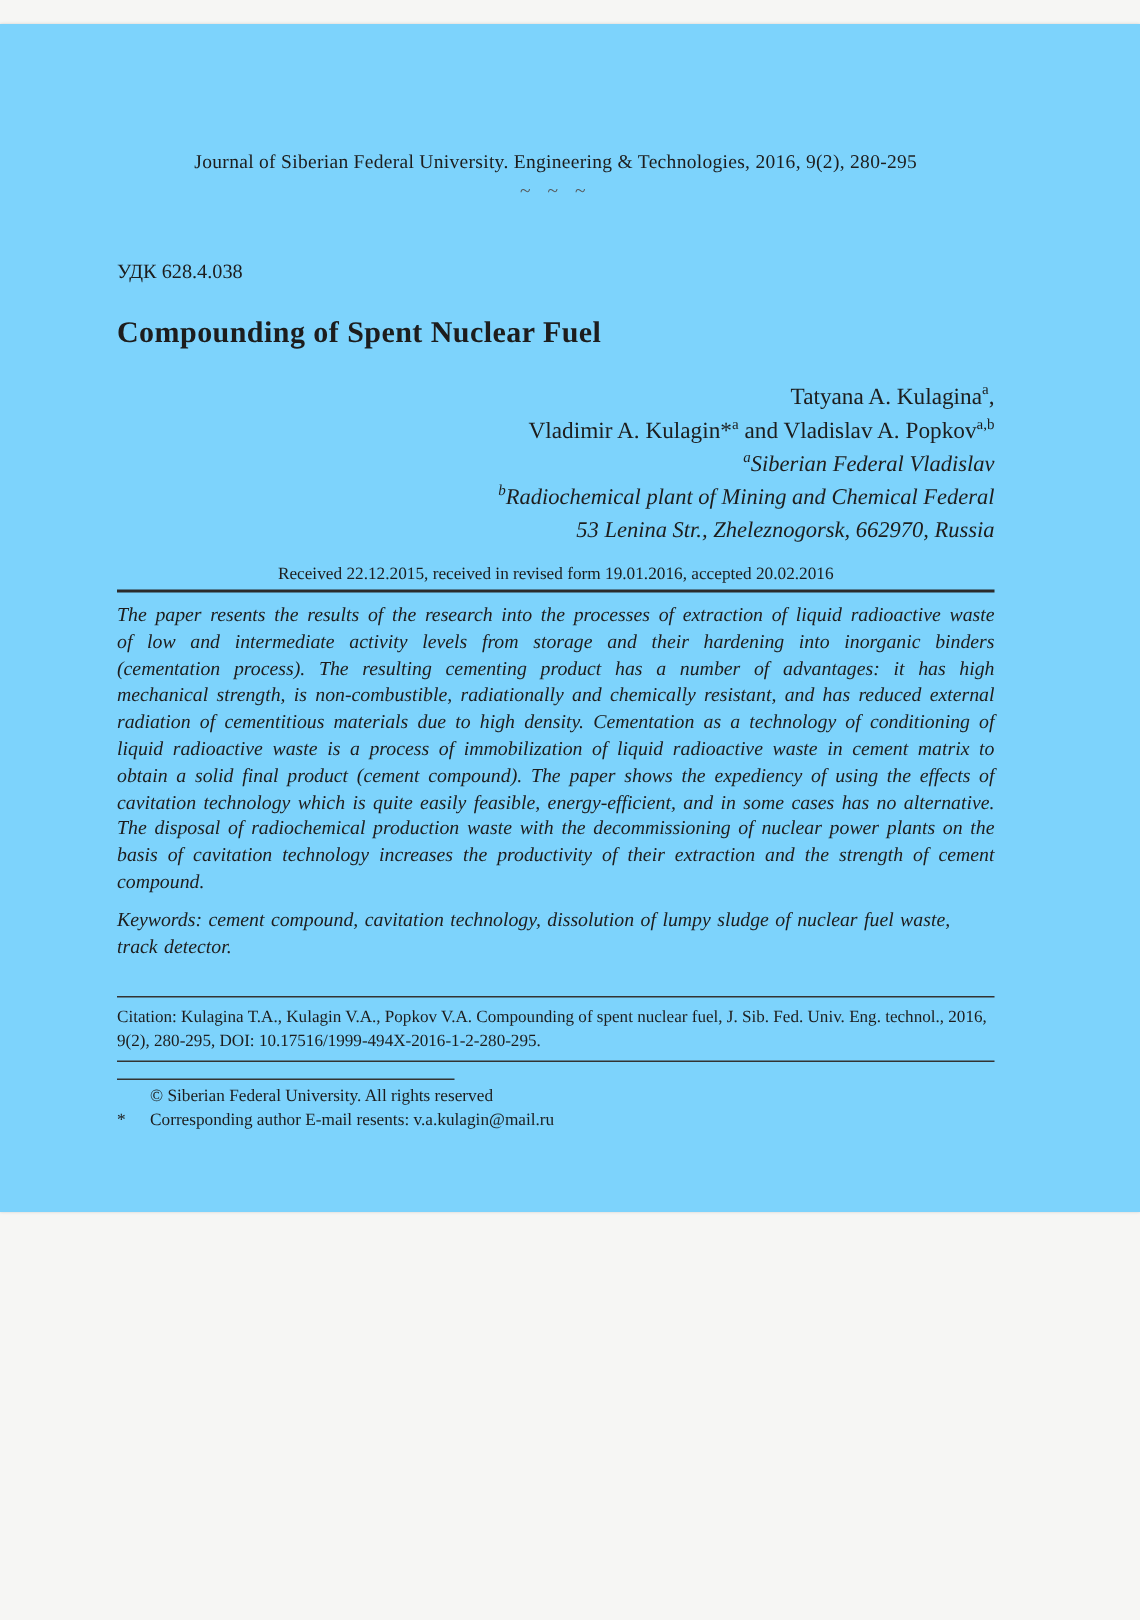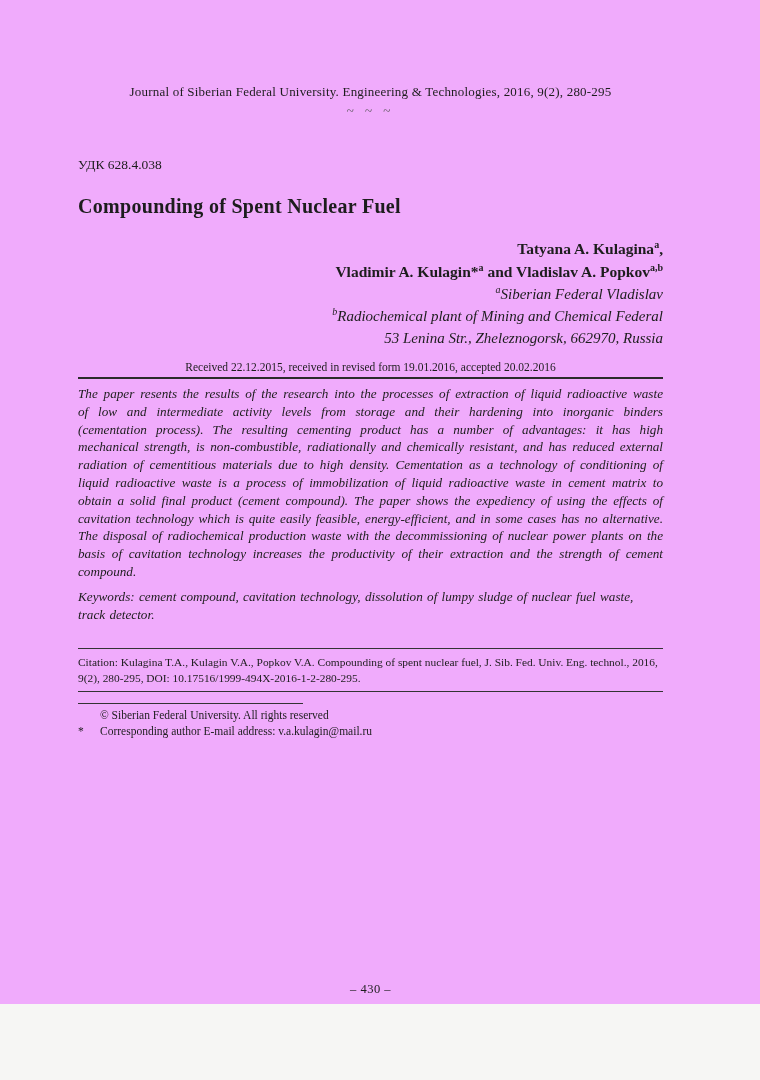--- a/index.html
+++ b/index.html
@@ -3,23 +3,23 @@
 <meta charset="utf-8">
 <style>
   html, body {
     margin: 0;
     padding: 0;
     background: #f6f6f4;
   }
   .page {
     position: relative;
     width: 760px;
-    height: 1004px;
-    margin: 0 auto;
-    background: #f0abfc;
+    height: 792px;
+    margin: 16px auto;
+    background: #7dd3fc;
     overflow: hidden;
     font-family: "Liberation Serif", "DejaVu Serif", serif;
     color: #1d1d1d;
     box-shadow: 0 0 2px rgba(0,0,0,0.15);
   }
   .content {
     position: absolute;
     left: 78px;
     top: 0;
     width: 585px;
@@ -47,21 +47,21 @@
   .title {
     margin: 21px 0 0 0;
     font-size: 20px;
     font-weight: bold;
     letter-spacing: 0.3px;
     line-height: 24px;
   }
   .authors {
     margin-top: 19px;
     text-align: right;
-    font-weight: bold;
+    font-weight: normal;
     font-size: 15.5px;
     line-height: 23px;
   }
   .authors sup, .affiliations sup {
     font-size: 10px;
     line-height: 0;
   }
   .affiliations {
     text-align: right;
     font-style: italic;
@@ -182,18 +182,18 @@
     <div class="rule thin bottom"></div>
 
     <div class="footnote-sep"></div>
 
     <div class="footnote-line">
       <span class="fn-marker"></span>
       <span class="fn-text">© Siberian Federal University. All rights reserved</span>
     </div>
     <div class="footnote-line">
       <span class="fn-marker">*</span>
-      <span class="fn-text">Corresponding author E-mail address: v.a.kulagin@mail.ru</span>
+      <span class="fn-text">Corresponding author E-mail resents: v.a.kulagin@mail.ru</span>
     </div>
   </div>
 
   <div class="page-number">– 430 –</div>
 </div>
 
 </body></html>

